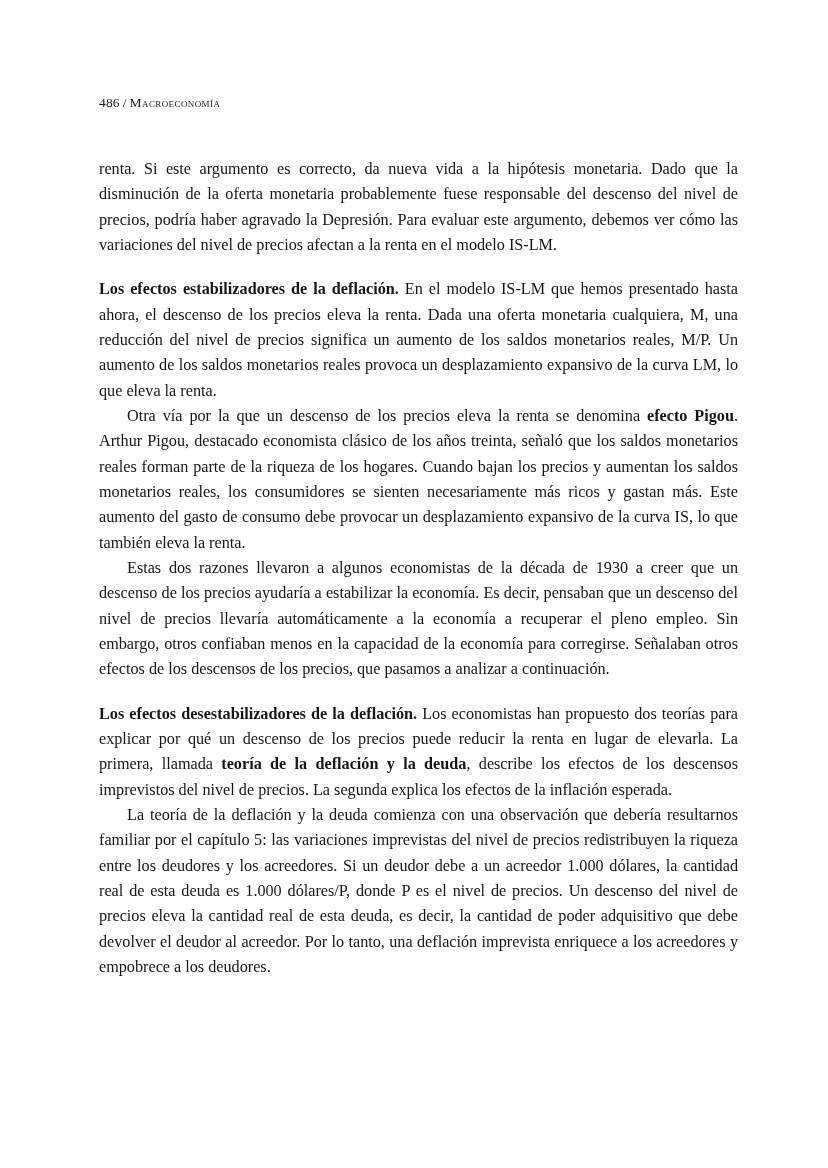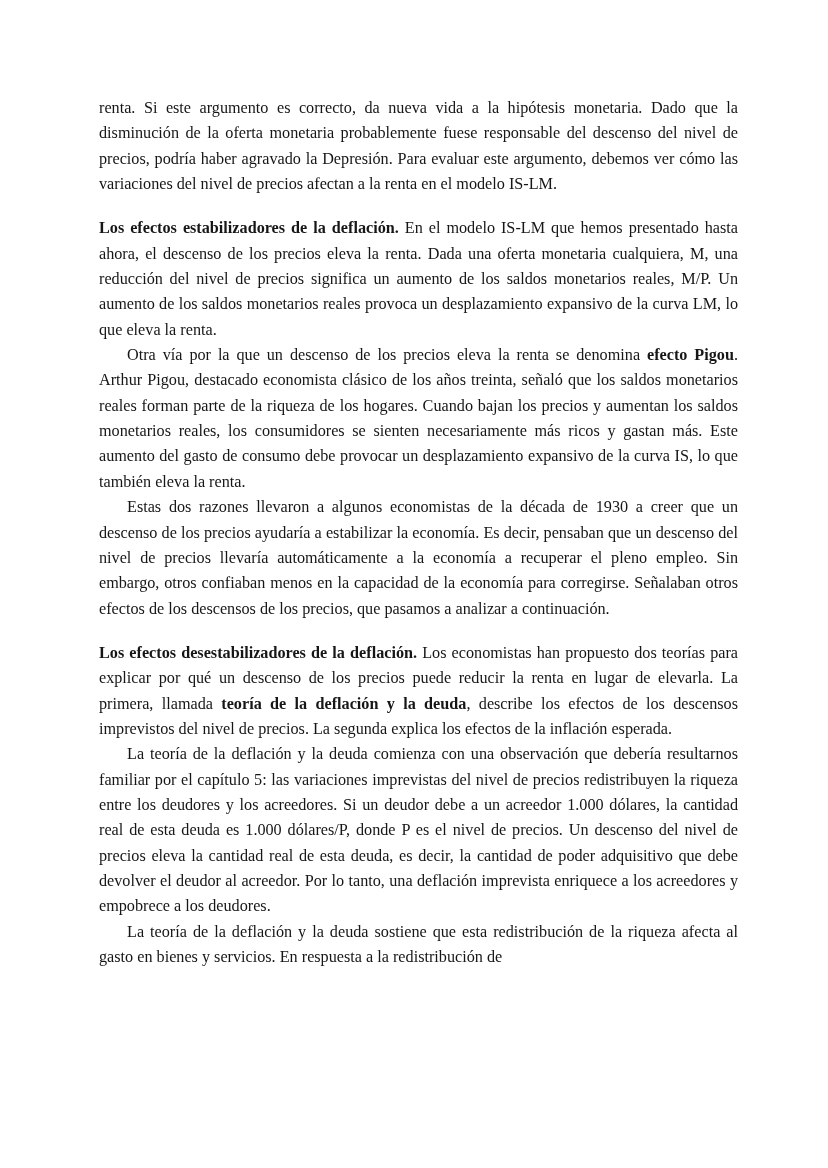--- a/index.html
+++ b/index.html
@@ -69,25 +69,27 @@
   }
   p.para .i {
   }
 </style>
 </head>
 <body>
 
 <div class="page">
   <div class="content">
 
+    <div class="running-head">
+      <span class="folio">486</span><span class="sep">/</span><span class="book-title">Macroeconomía</span>
+    </div>
 
     <div id="body-text">
         <p class="para"><span>renta. Si este argumento es correcto, da nueva vida a la hipótesis monetaria. Dado que la disminución de la oferta monetaria probablemente fuese responsable del descenso del nivel de precios, podría haber agravado la Depresión. Para evaluar este argumento, debemos ver cómo las variaciones del nivel de precios afectan a la renta en el modelo </span><span class="i">IS-LM</span><span>.</span></p>
         <p class="para gap-before"><span class="b">Los efectos estabilizadores de la deflación.</span><span> En el modelo </span><span class="i">IS-LM</span><span> que hemos pre­sentado hasta ahora, el descenso de los precios eleva la renta. Dada una oferta monetaria cualquiera, </span><span class="i">M</span><span>, una reducción del nivel de precios significa un aumento de los saldos monetarios reales, </span><span class="i">M/P</span><span>. Un aumento de los saldos monetarios reales provoca un desplazamiento expansivo de la curva </span><span class="i">LM</span><span>, lo que eleva la renta.</span></p>
         <p class="para indent"><span>Otra vía por la que un descenso de los precios eleva la renta se denomina </span><span class="b">efec­to Pigou</span><span>. Arthur Pigou, destacado economista clásico de los años treinta, señaló que los saldos monetarios reales forman parte de la riqueza de los hogares. Cuan­do bajan los precios y aumentan los saldos monetarios reales, los consumidores se sienten necesariamente más ricos y gastan más. Este aumento del gasto de con­sumo debe provocar un desplazamiento expansivo de la curva IS, lo que también eleva la renta.</span></p>
         <p class="para indent"><span>Estas dos razones llevaron a algunos economistas de la década de 1930 a creer que un descenso de los precios ayudaría a estabilizar la economía. Es decir, pensa­ban que un descenso del nivel de precios llevaría automáticamente a la econo­mía a recuperar el pleno empleo. Sin embargo, otros confiaban menos en la ca­pacidad de la economía para corregirse. Señalaban otros efectos de los descensos de los precios, que pasamos a analizar a continuación.</span></p>
         <p class="para gap-before"><span class="b">Los efectos desestabilizadores de la deflación.</span><span> Los economistas han propuesto dos teorías para explicar por qué un descenso de los precios puede reducir la renta en lugar de elevarla. La primera, llamada </span><span class="b">teoría de la deflación y la deuda</span><span>, describe los efectos de los descensos imprevistos del nivel de precios. La segunda explica los efectos de la inflación esperada.</span></p>
         <p class="para indent"><span>La teoría de la deflación y la deuda comienza con una observación que debe­ría resultarnos familiar por el capítulo 5: las variaciones imprevistas del nivel de precios redistribuyen la riqueza entre los deudores y los acreedores. Si un deu­dor debe a un acreedor 1.000 dólares, la cantidad real de esta deuda es 1.000 dólares/</span><span class="i">P</span><span>, donde </span><span class="i">P</span><span> es el nivel de precios. Un descenso del nivel de precios eleva la cantidad real de esta deuda, es decir, la cantidad de poder adquisitivo que debe devolver el deudor al acreedor. Por lo tanto, una deflación imprevista enriquece a los acreedores y empobrece a los deudores.</span></p>
-        <p class="para indent"><span>La teoría de la deflación y la deuda sostiene que esta redistribución de la riqueza afecta al gasto en bienes y servicios. En respuesta a la redistribución de</span></p>
       </div>
 
   </div>
 </div>
 
 </body></html>

